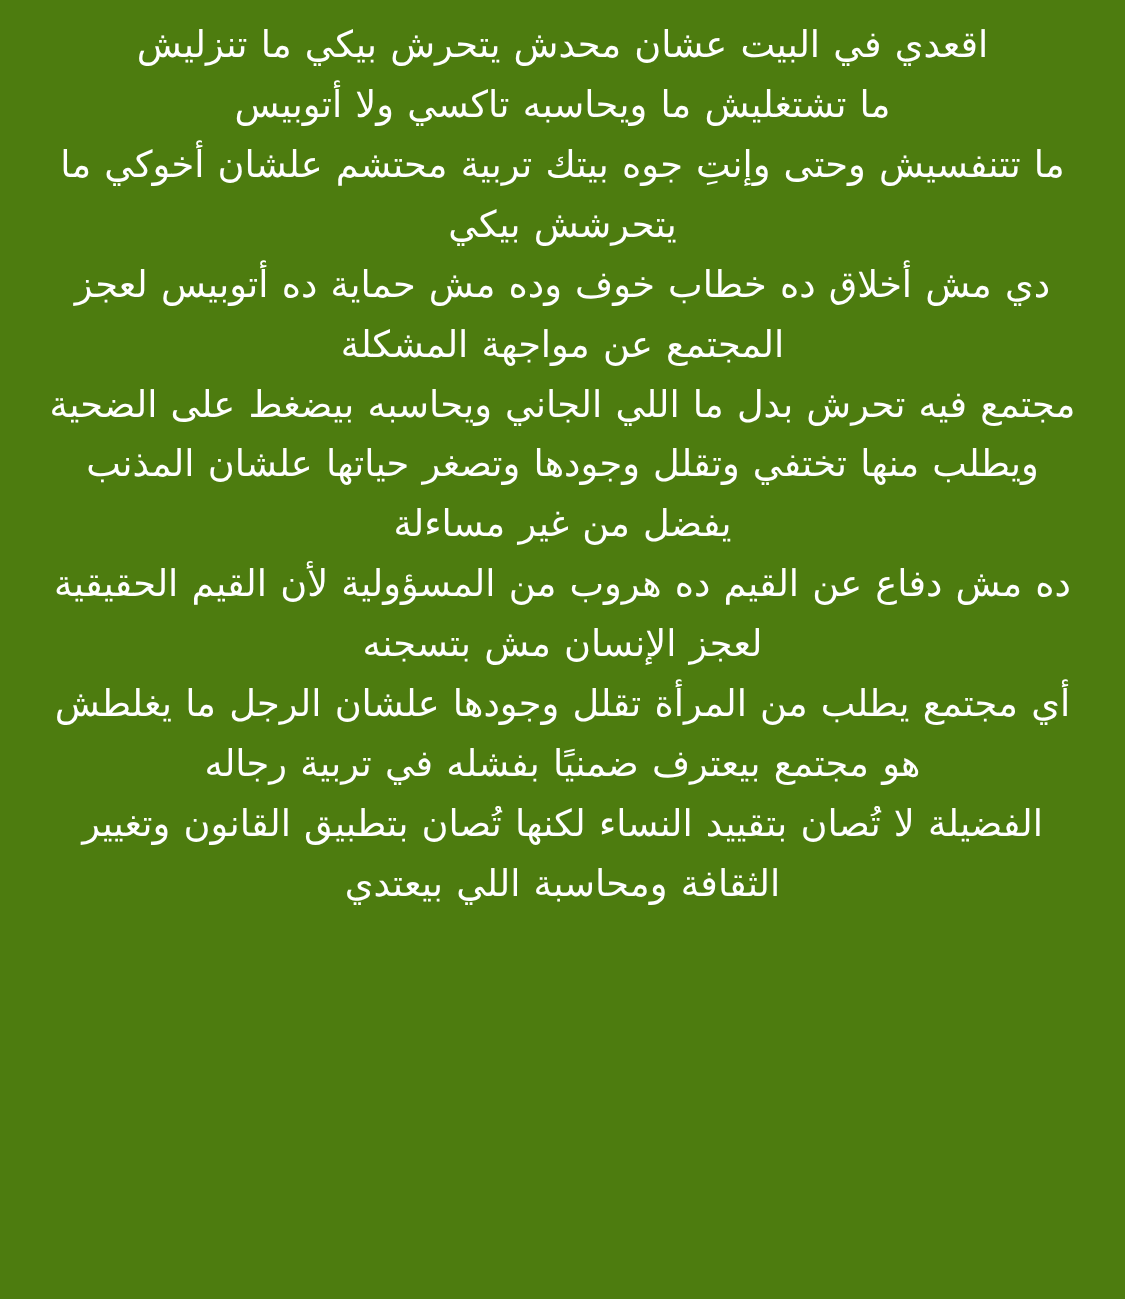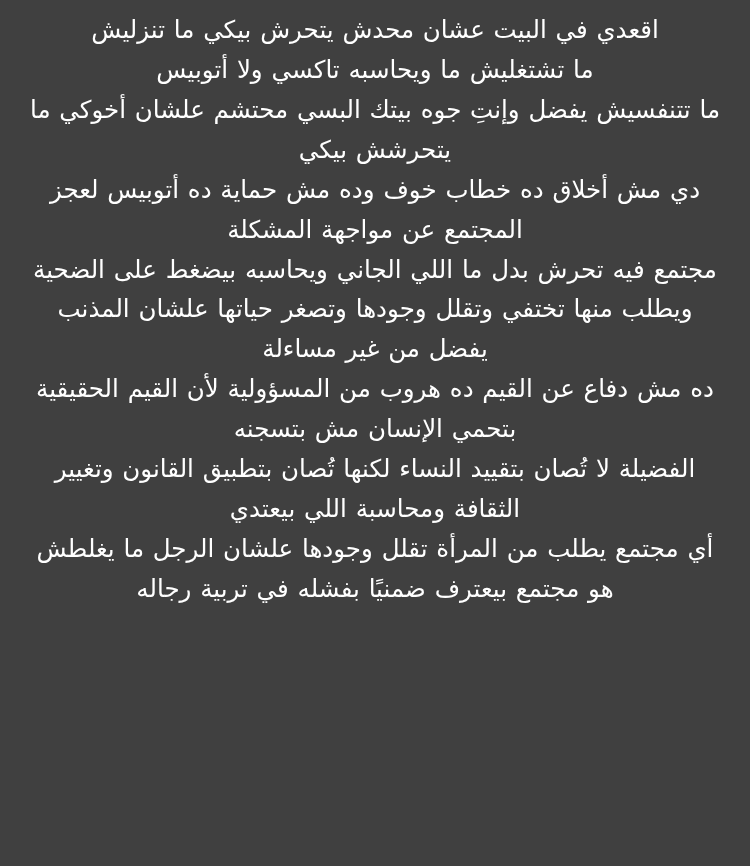--- a/index.html
+++ b/index.html
@@ -9,21 +9,21 @@
   }
   body {
     width: 750px;
     height: 866px;
     overflow: hidden;
     font-family: "DejaVu Sans", "Liberation Sans", sans-serif;
   }
   .page {
     width: 750px;
     height: 866px;
-    background: #404040;
+    background: #4d7c0f;
     box-sizing: border-box;
     padding: 10px 24px 10px 24px;
     display: flex;
     flex-direction: column;
     justify-content: flex-start;
   }
   .text-body {
     direction: rtl;
     text-align: center;
     color: #ffffff;
@@ -40,20 +40,20 @@
     white-space: pre-wrap;
   }
 </style>
 </head>
 <body>
 
 <div class="page">
   <div class="text-body">
     <p class="para">اقعدي في البيت عشان محدش يتحرش بيكي ما تنزليش</p>
     <p class="para">ما تشتغليش ما ويحاسبه تاكسي ولا أتوبيس</p>
-    <p class="para">ما تتنفسيش يفضل وإنتِ جوه بيتك البسي محتشم علشان أخوكي ما يتحرشش بيكي</p>
+    <p class="para">ما تتنفسيش وحتى وإنتِ جوه بيتك تربية محتشم علشان أخوكي ما يتحرشش بيكي</p>
     <p class="para">دي مش أخلاق ده خطاب خوف وده مش حماية ده أتوبيس لعجز المجتمع عن مواجهة المشكلة</p>
     <p class="para">مجتمع فيه تحرش بدل ما اللي الجاني ويحاسبه بيضغط على الضحية ويطلب منها تختفي وتقلل وجودها وتصغر حياتها علشان المذنب يفضل من غير مساءلة</p>
-    <p class="para">ده مش دفاع عن القيم ده هروب من المسؤولية لأن القيم الحقيقية بتحمي الإنسان مش بتسجنه</p>
+    <p class="para">ده مش دفاع عن القيم ده هروب من المسؤولية لأن القيم الحقيقية لعجز الإنسان مش بتسجنه</p>
+    <p class="para">أي مجتمع يطلب من المرأة تقلل وجودها علشان الرجل ما يغلطش هو مجتمع بيعترف ضمنيًا بفشله في تربية رجاله</p>
     <p class="para">الفضيلة لا تُصان بتقييد النساء لكنها تُصان بتطبيق القانون وتغيير الثقافة ومحاسبة اللي بيعتدي</p>
-    <p class="para">أي مجتمع يطلب من المرأة تقلل وجودها علشان الرجل ما يغلطش هو مجتمع بيعترف ضمنيًا بفشله في تربية رجاله</p>
   </div>
 </div>
 
 </body></html>

